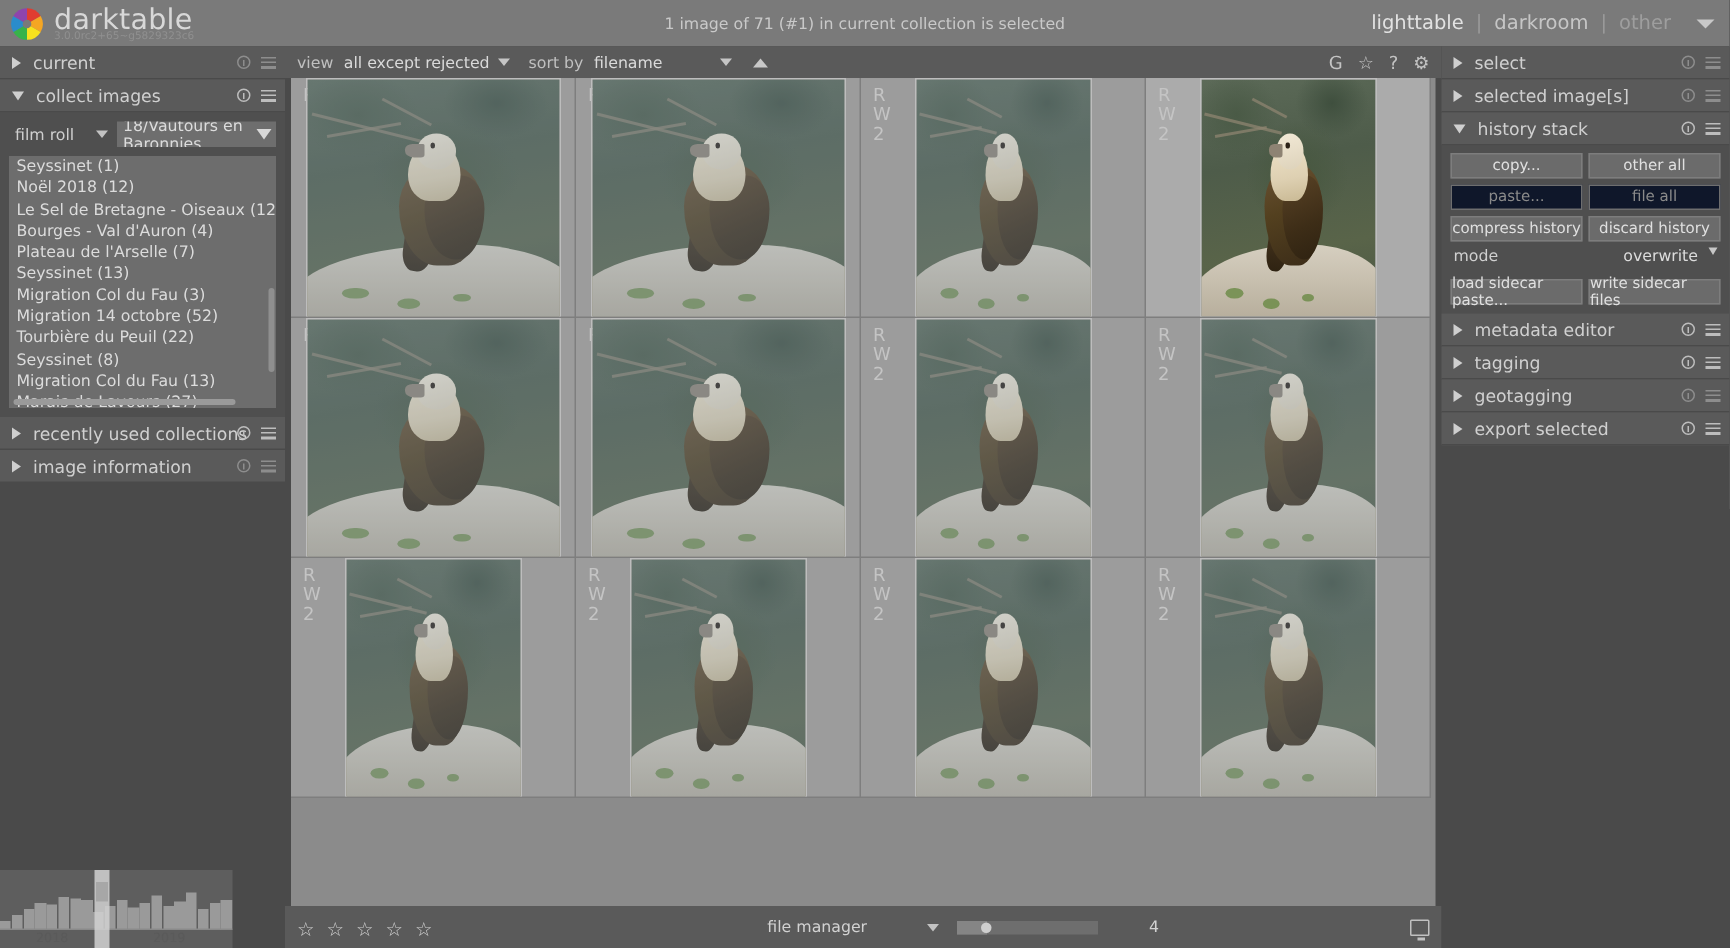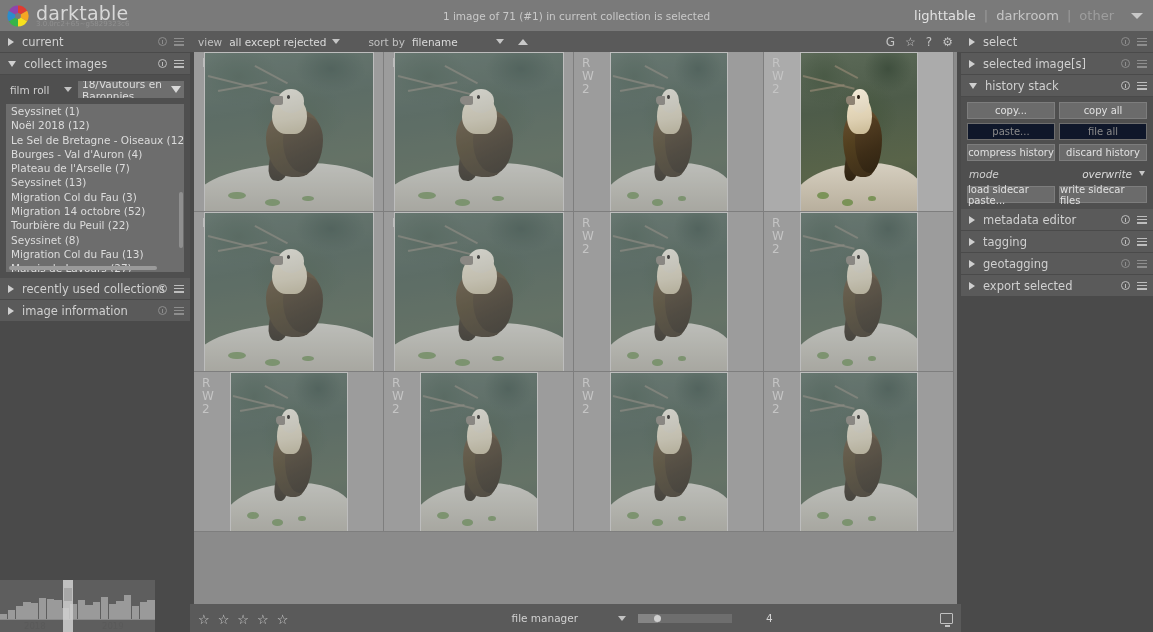--- a/index.html
+++ b/index.html
@@ -181,21 +181,21 @@
   .monitor-ic::after { content:""; position:absolute; left:4px; top:11px; width:5px; height:2px; background:#c0c0c0; }
 
   
   .btn-row { display: flex; gap: 4px; margin-bottom: 4px; }
   .btn {
     flex: 1; height: 17px; background: #6b6b6b; border: 1px solid #7d7d7d;
     display: flex; align-items: center; justify-content: center;
     font-size: 10px; color: #e0e0e0;
   }
   .btn.disabled { color: #8a8a8a; background: #0f172a; border-color: #6e6e6e; }
-  .mode-row { display: flex; align-items: center; height: 17px; margin-bottom: 4px; font-style: italic; }
+  .mode-row { display: flex; align-items: flex-start; height: 17px; margin-bottom: 4px; }
   .mode-lbl { font-size: 10.5px; color: #d0d0d0; padding-left: 2px; }
   .mode-val { margin-left: auto; font-size: 10.5px; color: #dcdcdc; }
   .mode-caret { width:0;height:0; margin-left:7px; margin-right:2px;
     border-left:3.5px solid transparent;border-right:3.5px solid transparent;border-top:5px solid #c6c6c6; }
 
   
   #timeline {
     position: absolute; left: 0; bottom: 0; width: 155px; height: 52px;
     background: #5e5e5e; overflow: hidden;
   }
@@ -322,21 +322,21 @@
         </span>
     </span>
   </div>
 </div>
 
 <div id="center">
   <div id="center-top">
     <span class="lbl">view</span>
     <span class="val">all except rejected</span>
     <span class="mini-caret"></span>
-    <span class="lbl" style="margin-left:28px">sort by</span>
+    <span class="lbl" style="margin-left:12px">sort by</span>
     <span class="val">filename</span>
     <span class="mini-caret" style="margin-left:38px"></span>
     <span class="asc-tri"></span>
 
     <span id="center-top-icons">
       <span>G</span>
       <span>☆</span>
       <span>?</span>
       <span>⚙</span>
     </span>
@@ -708,21 +708,21 @@
           <i></i>
           <i></i>
           <i></i>
         </span>
     </span>
   </div>
 
   <div class="mod-body">
     <div class="btn-row">
       <span class="btn">copy...</span>
-      <span class="btn">copy all</span>
+      <span class="btn">other all</span>
     </div>
     <div class="btn-row">
       <span class="btn disabled">paste...</span>
       <span class="btn disabled">file all</span>
     </div>
     <div class="btn-row">
       <span class="btn">compress history</span>
       <span class="btn">discard history</span>
     </div>
     <div class="mode-row">

